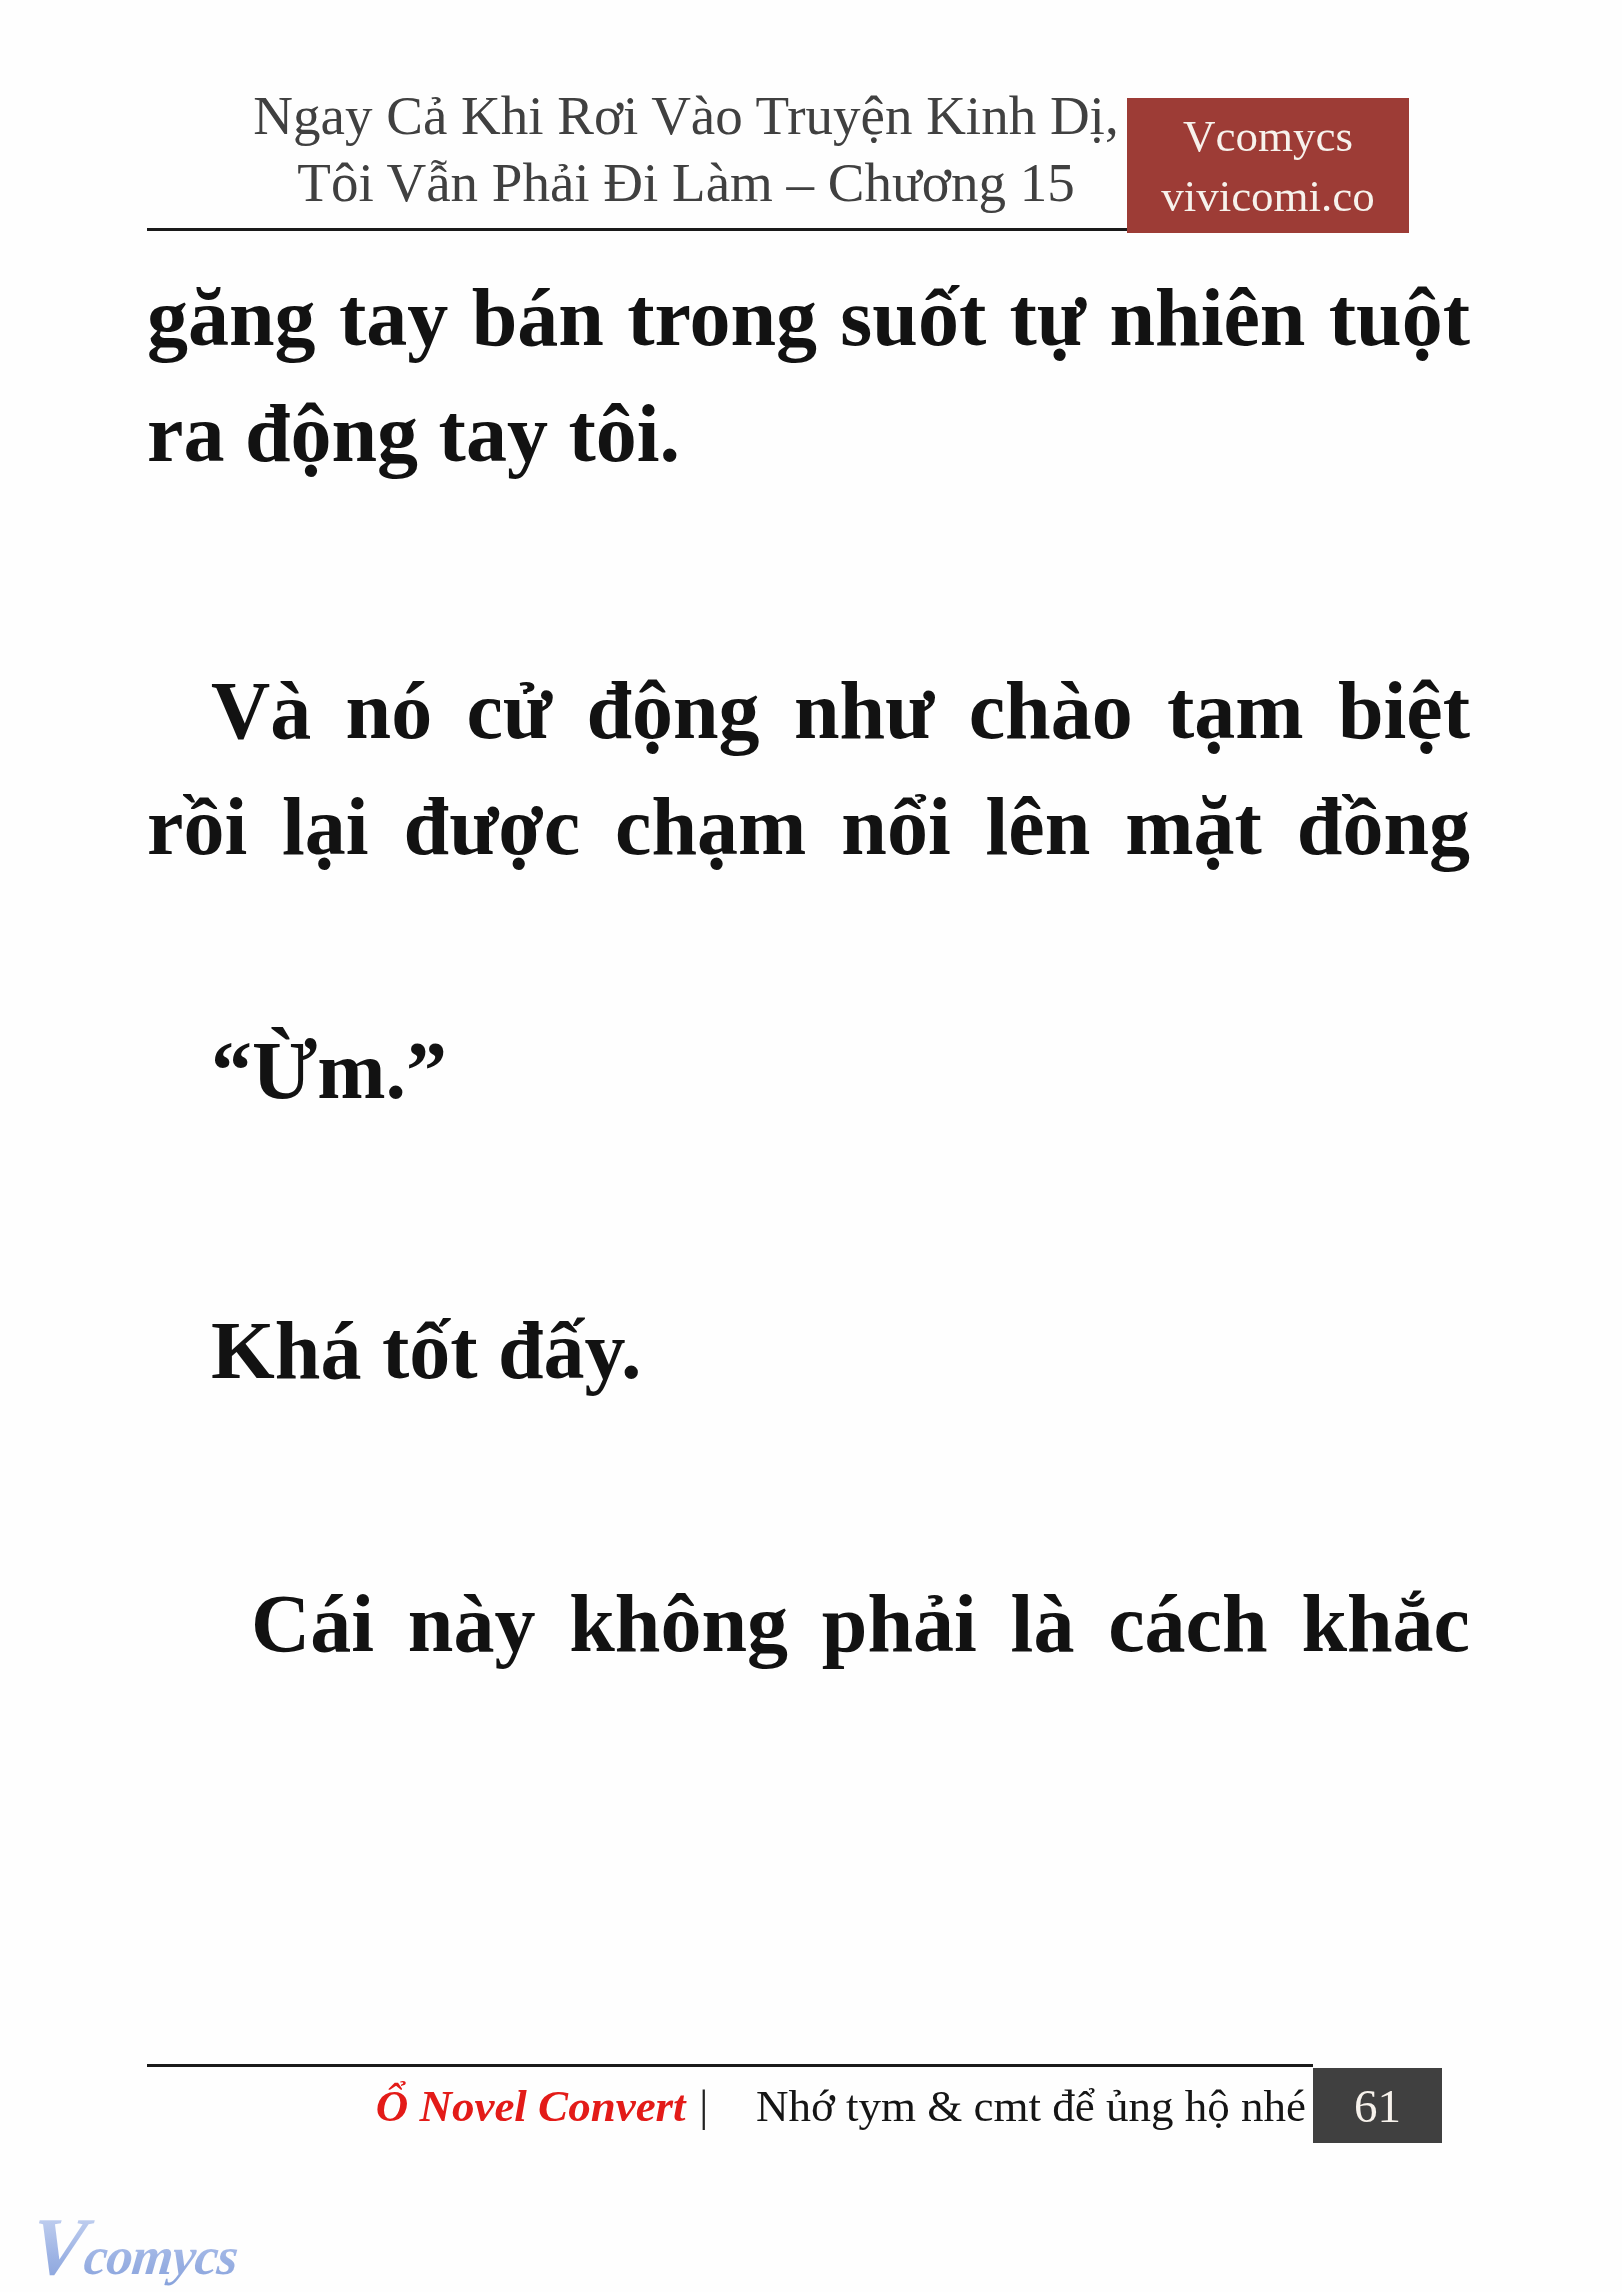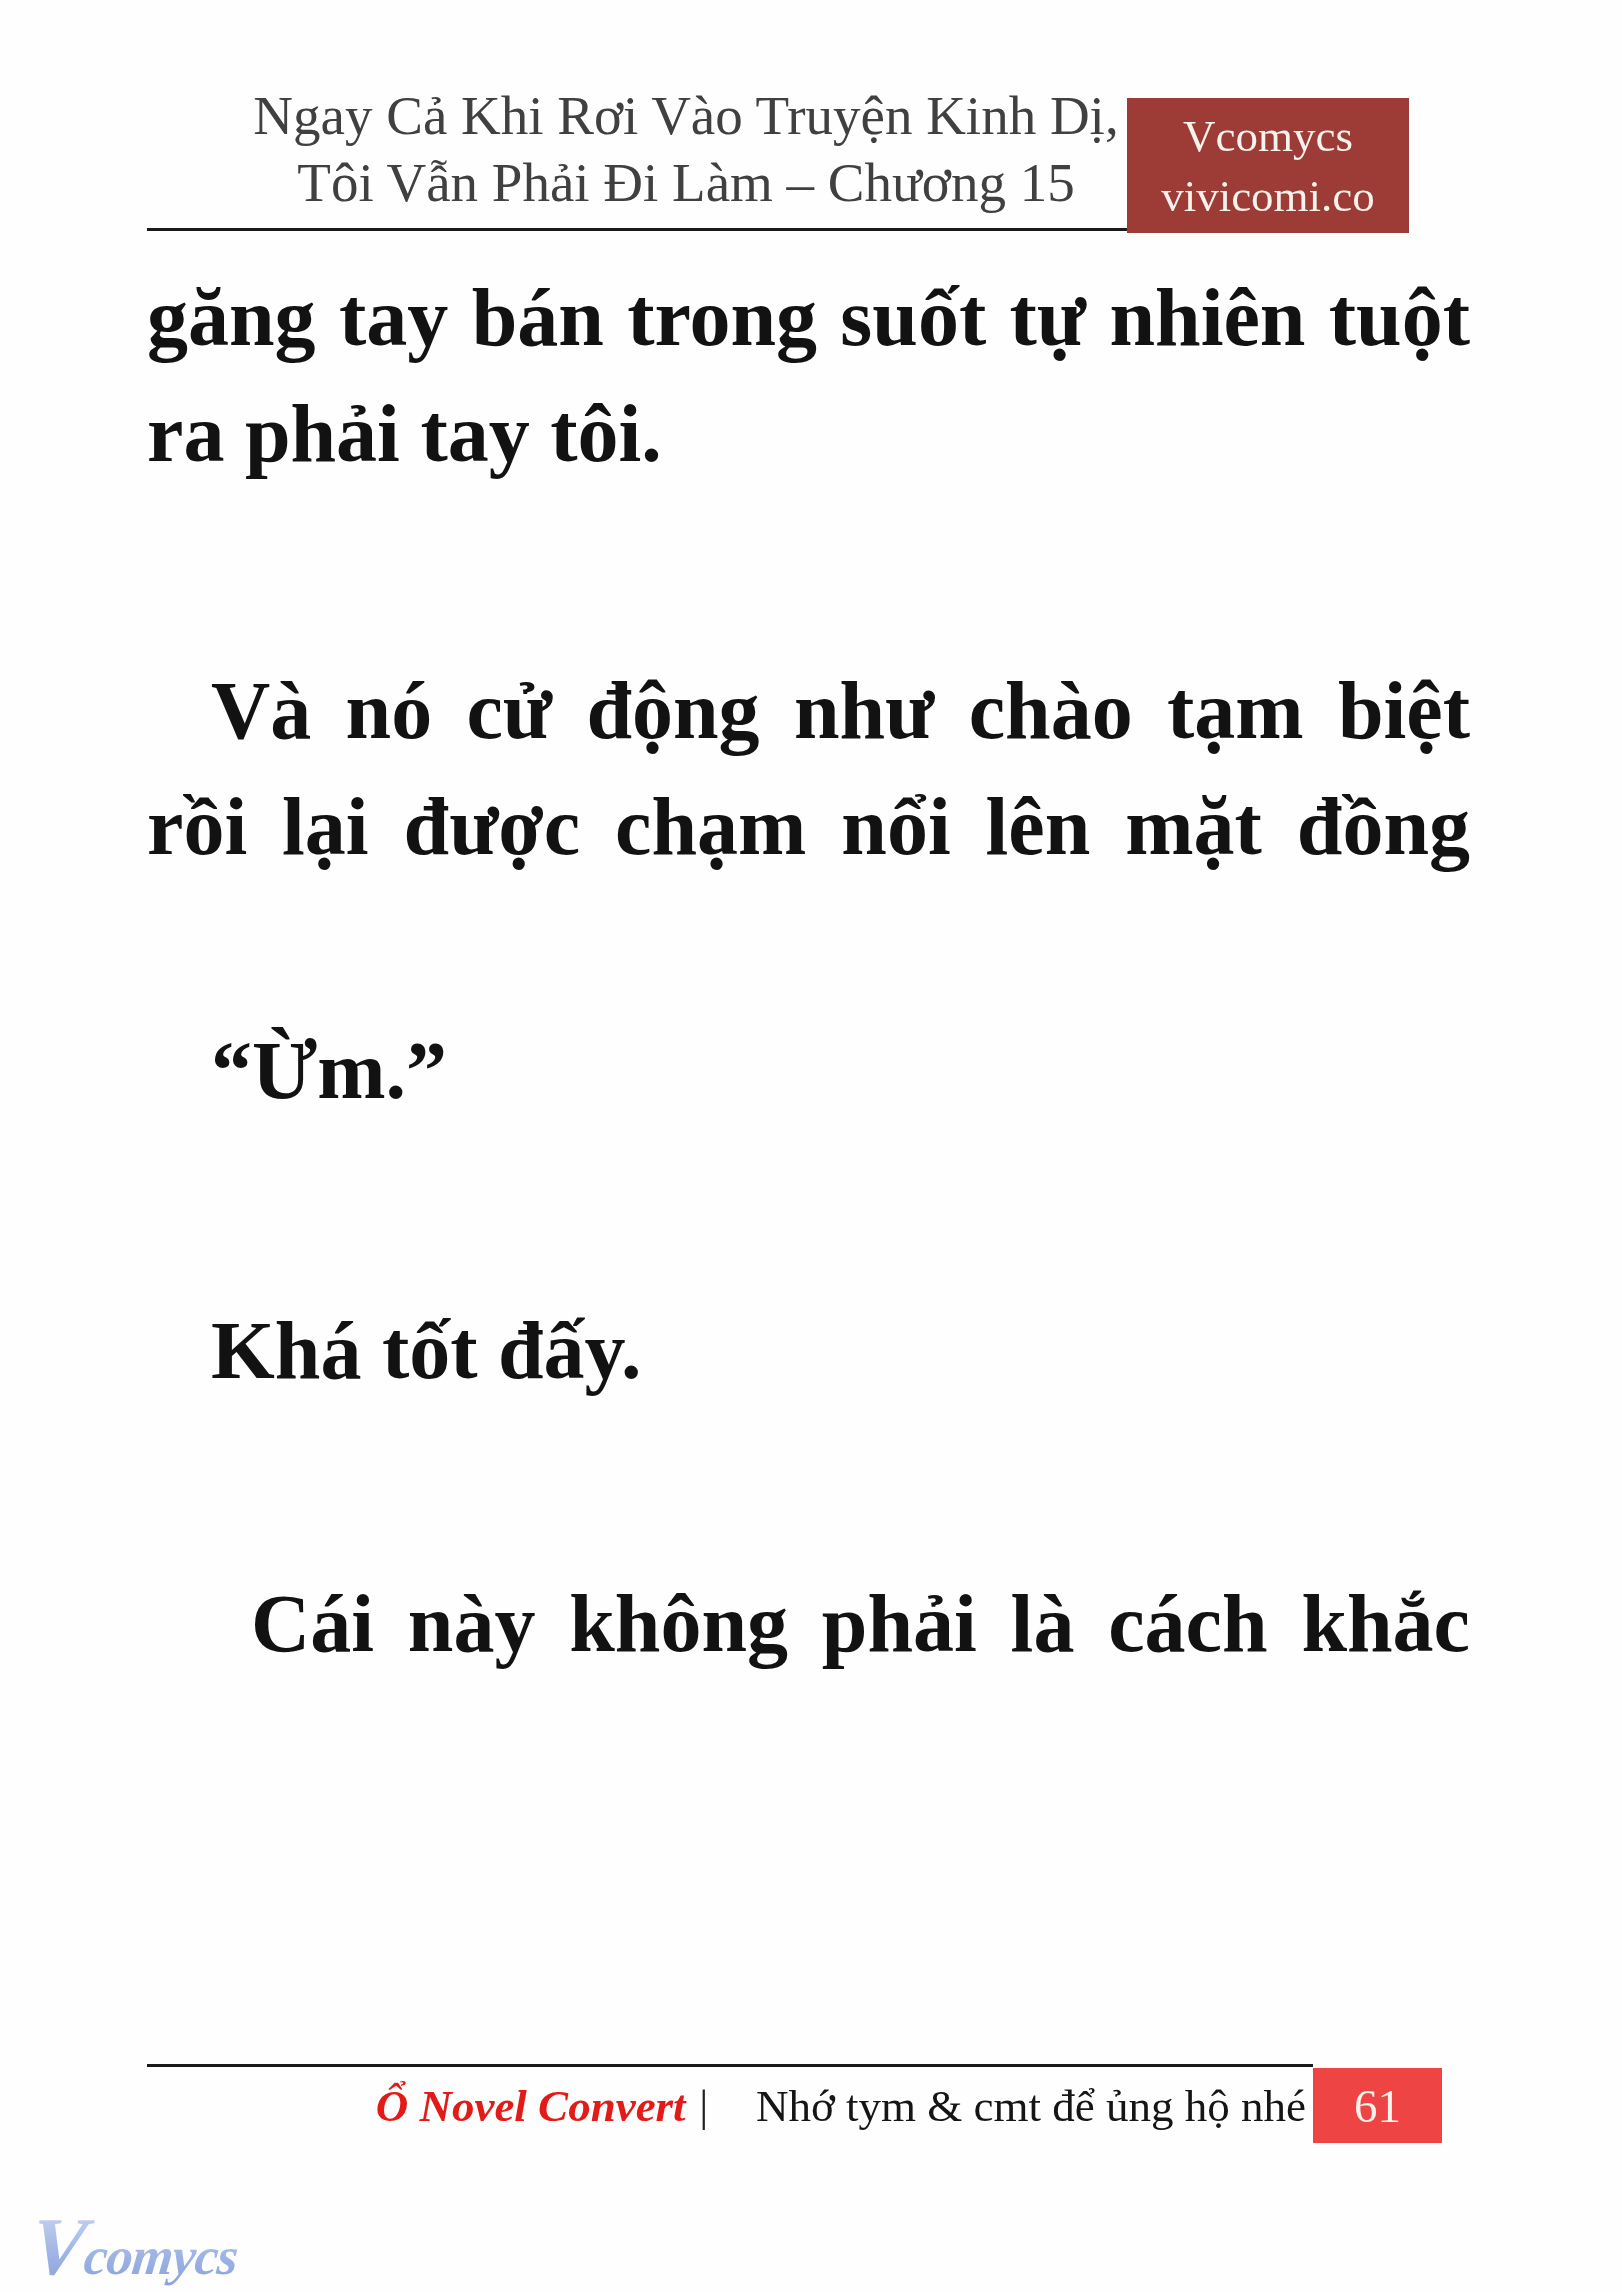--- a/index.html
+++ b/index.html
@@ -44,21 +44,21 @@
   
   .footer-line {
     position: absolute; left: 147px; top: 2076px; width: 1159px;
     text-align: right; font-size: 45px; line-height: 61px; white-space: nowrap;
   }
   .footer-brand { color: #e31b18; font-weight: bold; font-style: italic; }
   .footer-sep { color: #222; margin: 0 13.7px; font-weight: normal; }
   .footer-note { color: #151515; margin-left: 34px; }
   .page-num-box {
     position: absolute; left: 1313px; top: 2068px; width: 129px; height: 75px;
-    background: #ef4444; color: #f7f2ec;
+    background: #404040; color: #f7f2ec;
     display: flex; align-items: center; justify-content: center;
     font-size: 47px;
   }
 
   
   .watermark {
     position: absolute; left: 31px; top: 2203px; width: 294px;
     font-size: 53px; font-weight: bold; font-style: italic;
     letter-spacing: -1px; transform: skewX(-6deg);
     background: linear-gradient(180deg, #ccd8f3 0%, #9db3e4 55%, #7e9bd8 100%);
@@ -79,21 +79,21 @@
 <div class="brand-box">
   <div>Vcomycs</div>
   <div>vivicomi.co</div>
 </div>
 
 <div class="rule rule-top"></div>
 
 <div class="page-body">
   <div class="para">
     <div class="line">găng tay bán trong suốt tự nhiên tuột</div>
-    <div class="line last">ra phải tay tôi.</div>
+    <div class="line last">ra động tay tôi.</div>
   </div>
   <div class="para gap-a">
     <div class="line indent">Và nó cử động như chào tạm biệt</div>
     <div class="line">rồi lại được chạm nổi lên mặt đồng</div>
   </div>
   <div class="para gap-b">
     <div class="line last indent">“Ừm.”</div>
   </div>
   <div class="para gap-c">
     <div class="line last indent">Khá tốt đấy.</div>

